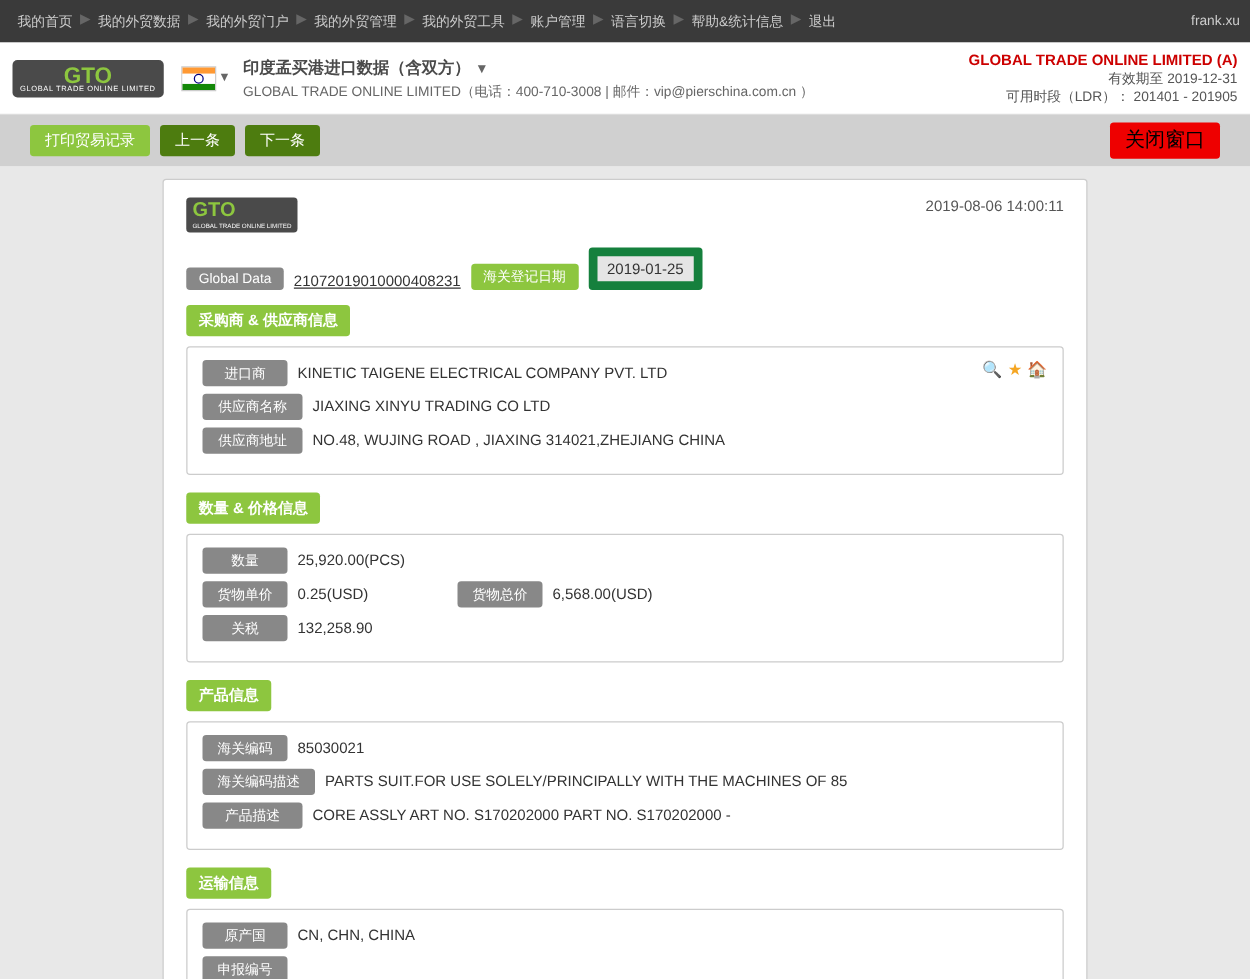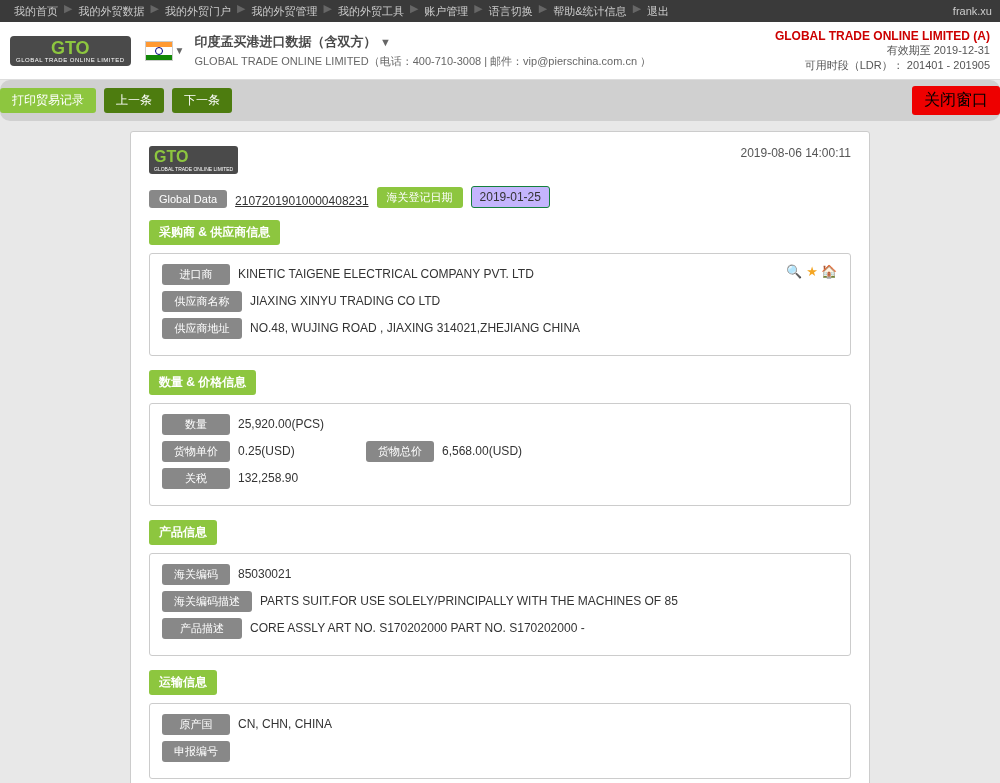--- a/index.html
+++ b/index.html
@@ -1,19 +1,19 @@
 <!DOCTYPE html>
 <html><head>
   <meta charset="utf-8">
   <style>
     * { margin: 0; padding: 0; box-sizing: border-box; }
     body { font-family: Arial, sans-serif; font-size: 12px; background: #e8e8e8; color: #333; width: 1000px; min-height: 783px; overflow-x: hidden; }
 
     
-    .top-nav { background: #3a3a3a; color: #ccc; display: flex; align-items: center; justify-content: space-between; padding: 0 8px; height: 22px; font-size: 11px; }
+    .top-nav { background: #3a3a3a; color: #ccc; display: flex; align-items: center; justify-content: space-between; padding: 0 8px; height: 34px; font-size: 11px; }
     .top-nav-left { display: flex; gap: 0; }
     .top-nav-item { color: #ccc; cursor: pointer; padding: 2px 6px; font-size: 11px; }
     .top-nav-right { color: #ccc; font-size: 11px; }
 
     
     .header { background: #fff; display: flex; align-items: center; padding: 6px 10px; border-bottom: 1px solid #ddd; height: 58px; }
     .logo-area { display: flex; align-items: center; margin-right: 14px; }
     .logo-box { background: #4a4a4a; border-radius: 4px; padding: 3px 6px; display: flex; flex-direction: column; align-items: center; }
     .logo-gto { color: #8dc63f; font-size: 18px; font-weight: bold; line-height: 1; }
     .logo-sub { color: #fff; font-size: 6px; letter-spacing: 0.5px; }
@@ -27,21 +27,21 @@
     
     .flag-area { display: flex; align-items: center; margin-right: 10px; }
     .flag { width: 28px; height: 20px; display: flex; flex-direction: column; border: 1px solid #ccc; }
     .flag-orange { background: #FF9933; flex: 1; }
     .flag-white { background: #fff; flex: 1; position: relative; display: flex; align-items: center; justify-content: center; }
     .flag-green { background: #138808; flex: 1; }
     .flag-chakra { width: 8px; height: 8px; border: 1px solid #000080; border-radius: 50%; }
     .flag-dropdown { font-size: 10px; color: #666; margin-left: 2px; cursor: pointer; }
 
     
-    .toolbar { background: #d0d0d0; padding: 6px 0; display: flex; align-items: center; gap: 8px; border-radius: 10px; }
+    .toolbar { background: #d0d0d0; padding: 6px 24px; display: flex; align-items: center; gap: 8px; }
     .btn-print { background: #8dc63f; color: #fff; border: none; padding: 4px 12px; border-radius: 3px; cursor: pointer; font-size: 12px; }
     .btn-nav { background: #4d7c0f; color: #fff; border: none; padding: 4px 12px; border-radius: 3px; cursor: pointer; font-size: 12px; }
     .btn-close { background: #e00; color: #000000; border: none; padding: 4px 12px; border-radius: 3px; cursor: pointer; font-size: 16px; margin-left: auto; }
 
     
     .main-content { background: #e8e8e8; padding: 10px; }
     .record-card { background: #fff; border: 1px solid #ccc; border-radius: 3px; padding: 14px 18px; max-width: 740px; margin: 0 auto; }
 
     
     .record-header { display: flex; justify-content: space-between; align-items: flex-start; margin-bottom: 12px; }
@@ -50,21 +50,21 @@
     .record-logo-gto { color: #8dc63f; font-size: 16px; font-weight: bold; }
     .record-logo-sub { color: #fff; font-size: 5px; }
     .record-datetime { color: #555; font-size: 12px; text-align: right; }
 
     
     .global-data-row { display: flex; align-items: flex-end; gap: 8px; margin-bottom: 12px; }
     .tag-btn { background: #6c757d; color: #fff; border: none; padding: 3px 10px; border-radius: 3px; font-size: 11px; white-space: nowrap; }
     .tag-btn.green { background: #8dc63f; }
     .tag-btn.gray { background: #888; }
     .field-value { color: #333; font-size: 12px; text-decoration: underline; }
-    .field-date { background: #c4b5fd; border: 1px solid #15803d; padding: 3px 8px; border-radius: 3px; font-size: 12px; }
+    .field-date { background: #e5e5e5; border: 7px solid #15803d; padding: 3px 8px; border-radius: 3px; font-size: 12px; }
 
     
     .section { margin-bottom: 14px; }
     .section-header { background: #8dc63f; color: #fff; padding: 4px 10px; border-radius: 3px; font-size: 12px; font-weight: bold; margin-bottom: 8px; display: inline-block; }
     .section-border { border: 1px solid #ccc; border-radius: 3px; padding: 10px 12px; }
 
     .field-row { display: flex; align-items: flex-start; margin-bottom: 6px; gap: 8px; }
     .field-label { background: #888; color: #fff; padding: 3px 8px; border-radius: 3px; font-size: 11px; white-space: nowrap; min-width: 68px; text-align: center; }
     .field-label.wide { min-width: 80px; }
     .field-label.wider { min-width: 90px; }

